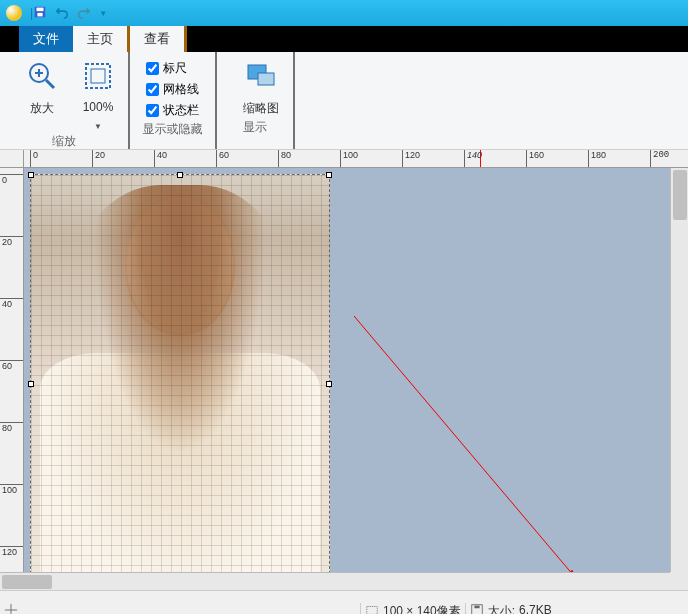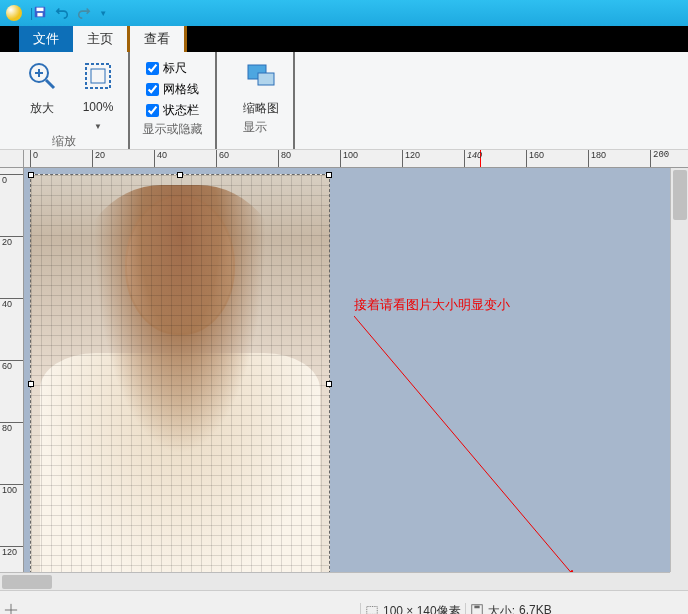--- a/index.html
+++ b/index.html
@@ -176,21 +176,20 @@
           <div class="dress"></div>
         </div>
         <div class="grid-overlay"></div>
         <div class="handle" style="left:-3px;top:-3px"></div>
         <div class="handle" style="left:50%;top:-3px;margin-left:-3px"></div>
         <div class="handle" style="right:-3px;top:-3px"></div>
         <div class="handle" style="right:-3px;top:50%;margin-top:-3px"></div>
 
         <div class="handle" style="left:-3px;top:50%;margin-top:-3px"></div>
       </div>
-      <div class="annot" style="left:330px;top:128px;">接着请看图片大小明显变小</div>
       <svg class="arrow-line" style="left:330px;top:148px;" width="230" height="270">
         <defs>
             <marker id="ah" markerWidth="8" markerHeight="8" refX="6" refY="3" orient="auto">
               <path d="M0,0 L7,3 L0,6 Z" fill="#e00"></path>
             </marker>
           </defs>
         <line x1="0" y1="0" x2="220" y2="260" stroke="#e00" stroke-width="1" marker-end="url(#ah)"></line>
       </svg>
     </div>
   </div>

